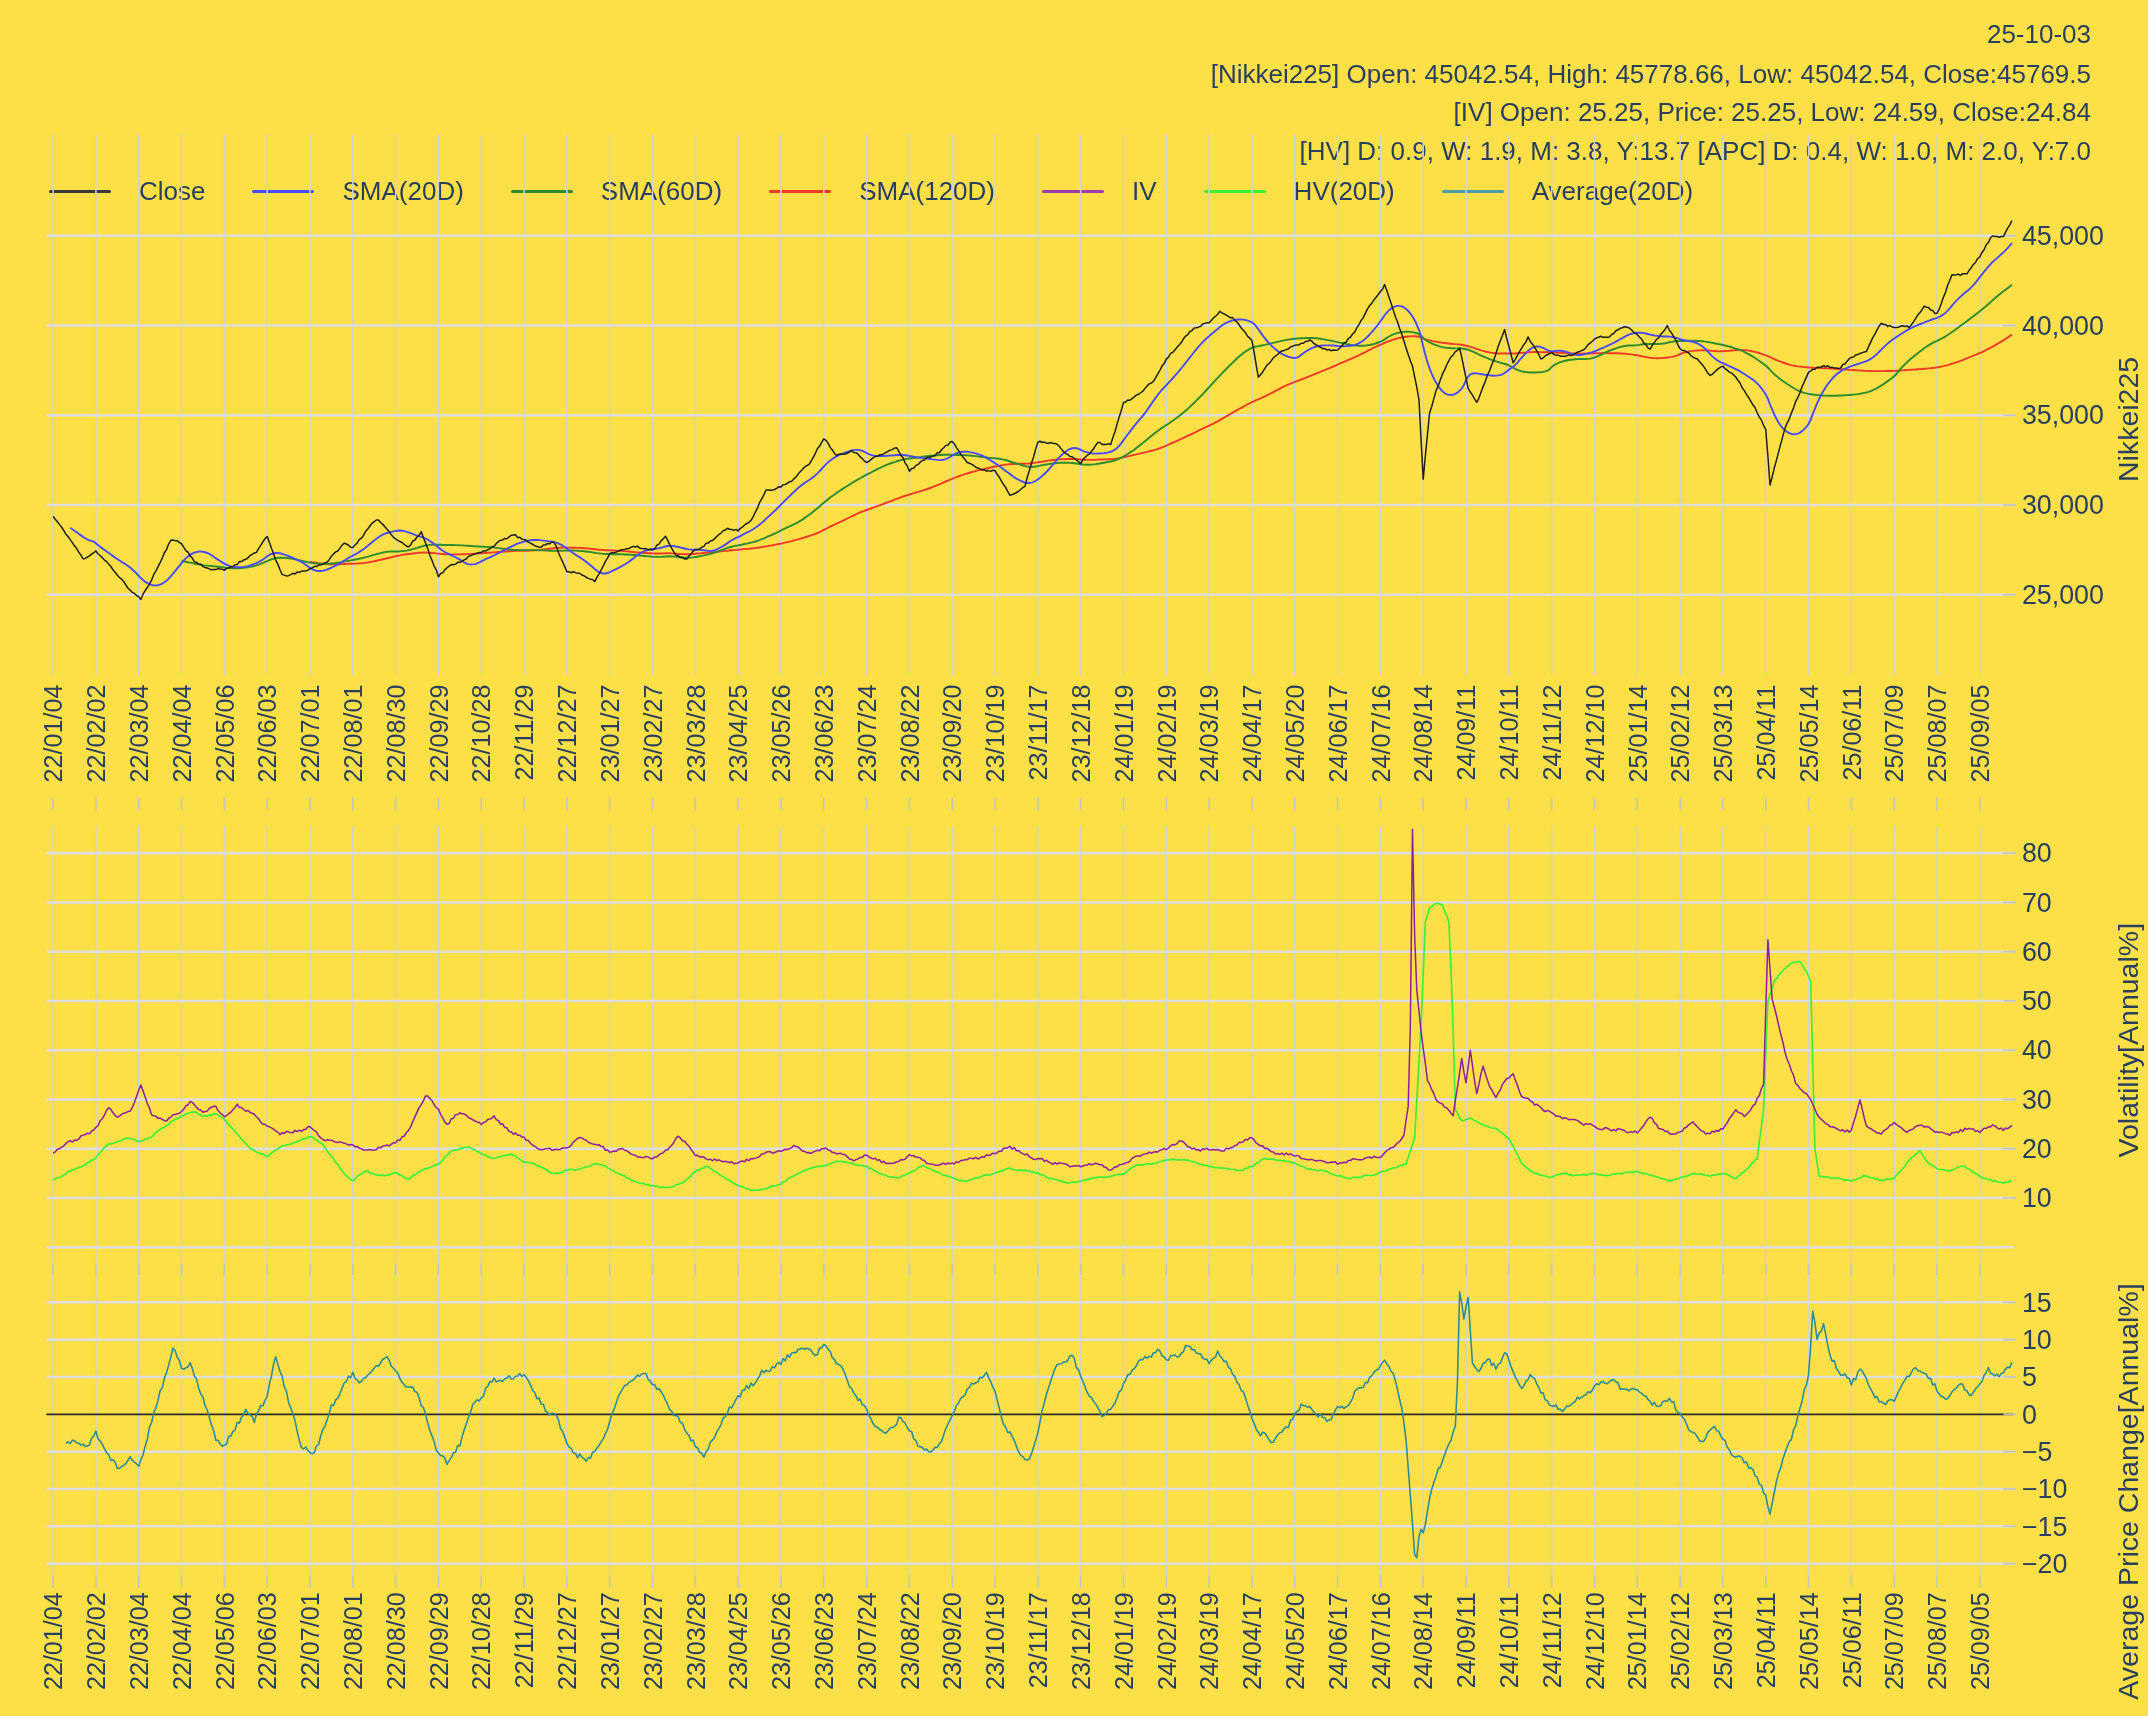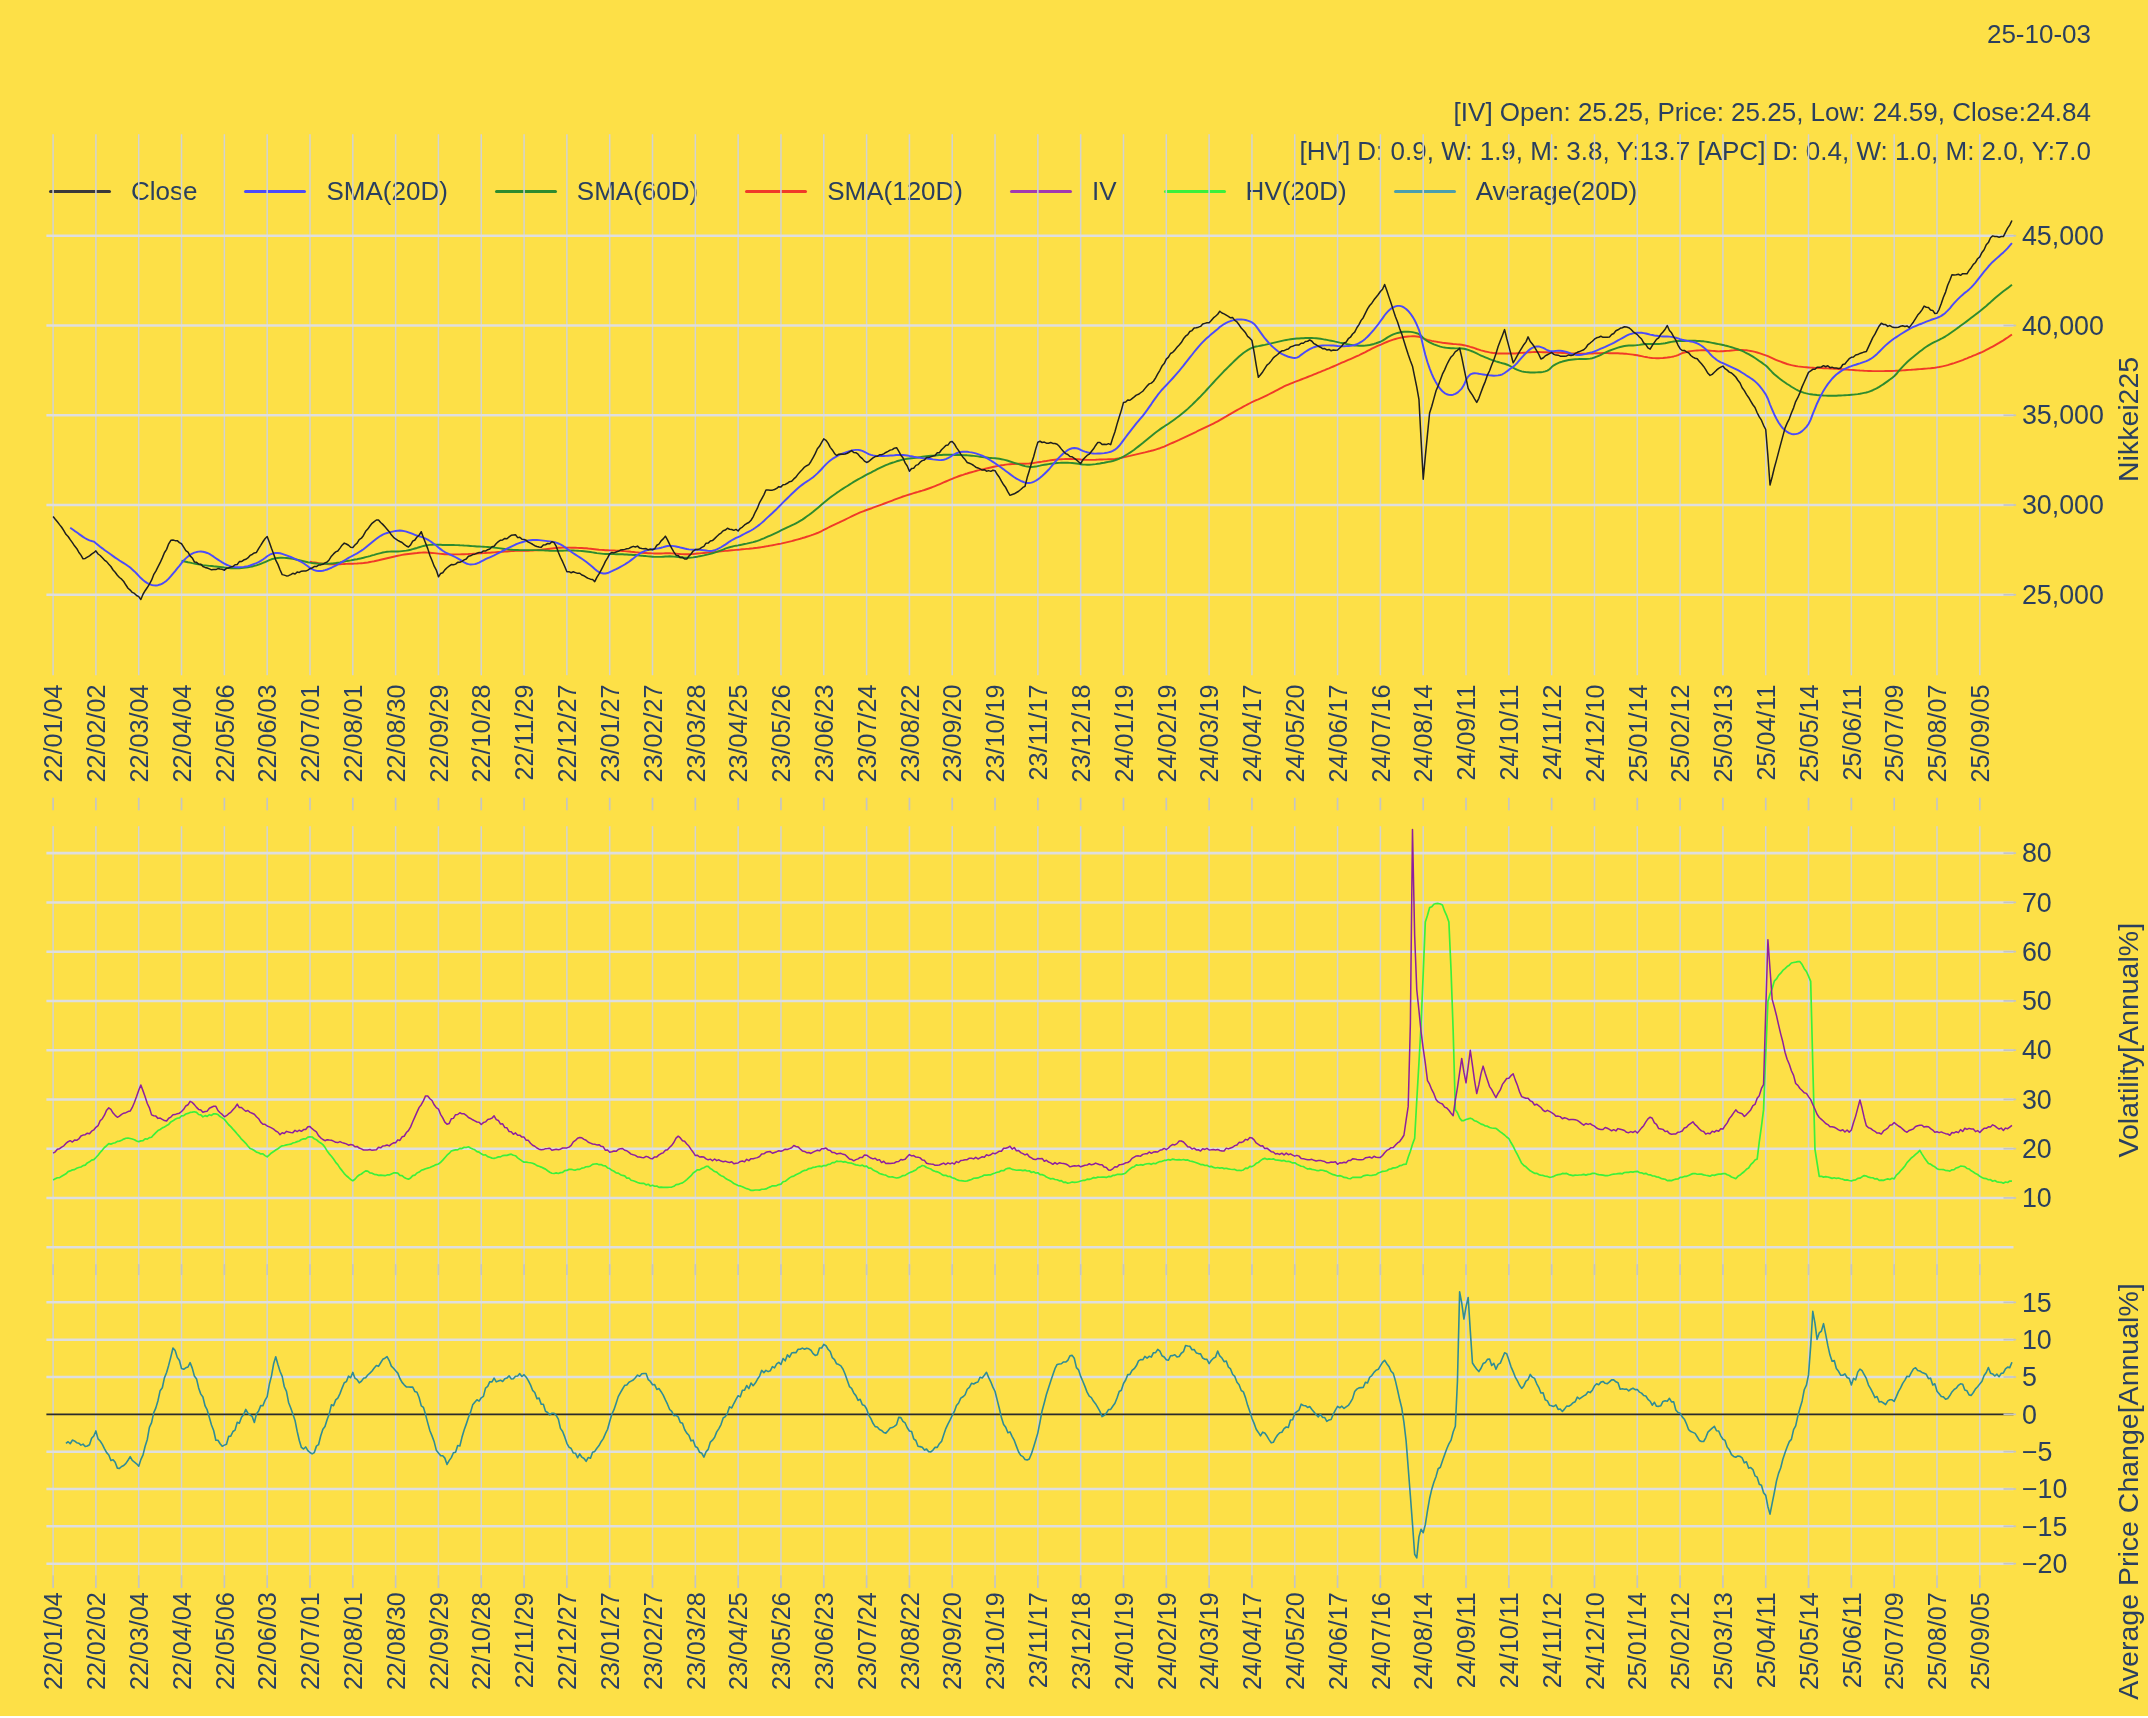--- a/index.html
+++ b/index.html
@@ -4,29 +4,30 @@
 <style>
   html,body{margin:0;padding:0;background:#ffffff;}
   #stage{position:relative;width:2148px;height:1716px;background:#fde047;overflow:hidden;
          font-family:"Liberation Sans","DejaVu Sans",sans-serif;color:#2a3f5f;}
   .hdr{position:absolute;right:57px;text-align:right;font-size:26px;color:#2a3f5f;white-space:pre;}
   #hdr-date{top:18.5px;}
   #hdr-nikkei{top:59px;}
   #hdr-iv{top:97px;}
   #hdr-hv{top:136px;}
   #legend{position:absolute;left:49px;top:176px;display:flex;align-items:center;gap:47px;font-size:26px;color:#2a3f5f;}
-  .li{display:flex;align-items:center;gap:20px;white-space:nowrap;}
+  .li{display:flex;align-items:center;gap:28px;white-space:nowrap;}
   .sw{display:inline-block;width:62px;height:3.4px;border-radius:1.7px;}
   #chart{position:absolute;left:0;top:0;}
 </style>
 </head>
 <body>
 
 <div id="stage">
   <div class="hdr" id="hdr-date">25-10-03</div>
+  <div class="hdr" id="hdr-nikkei">[Nikkei225] Open: 45042.54, High: 45778.66, Low: 45042.54, Close:45769.5</div>
   <div class="hdr" id="hdr-iv">[IV] Open: 25.25, Price: 25.25, Low: 24.59, Close:24.84</div>
   <div class="hdr" id="hdr-hv">[HV] D: 0.9, W: 1.9, M: 3.8, Y:13.7 [APC] D: 0.4, W: 1.0, M: 2.0, Y:7.0</div>
   <div id="legend">
       <span class="li">
         <span class="sw" style="background: rgb(58, 58, 58);"></span>
         <span>Close</span>
       </span>
       <span class="li">
         <span class="sw" style="background: rgb(75, 75, 251);"></span>
         <span>SMA(20D)</span>

